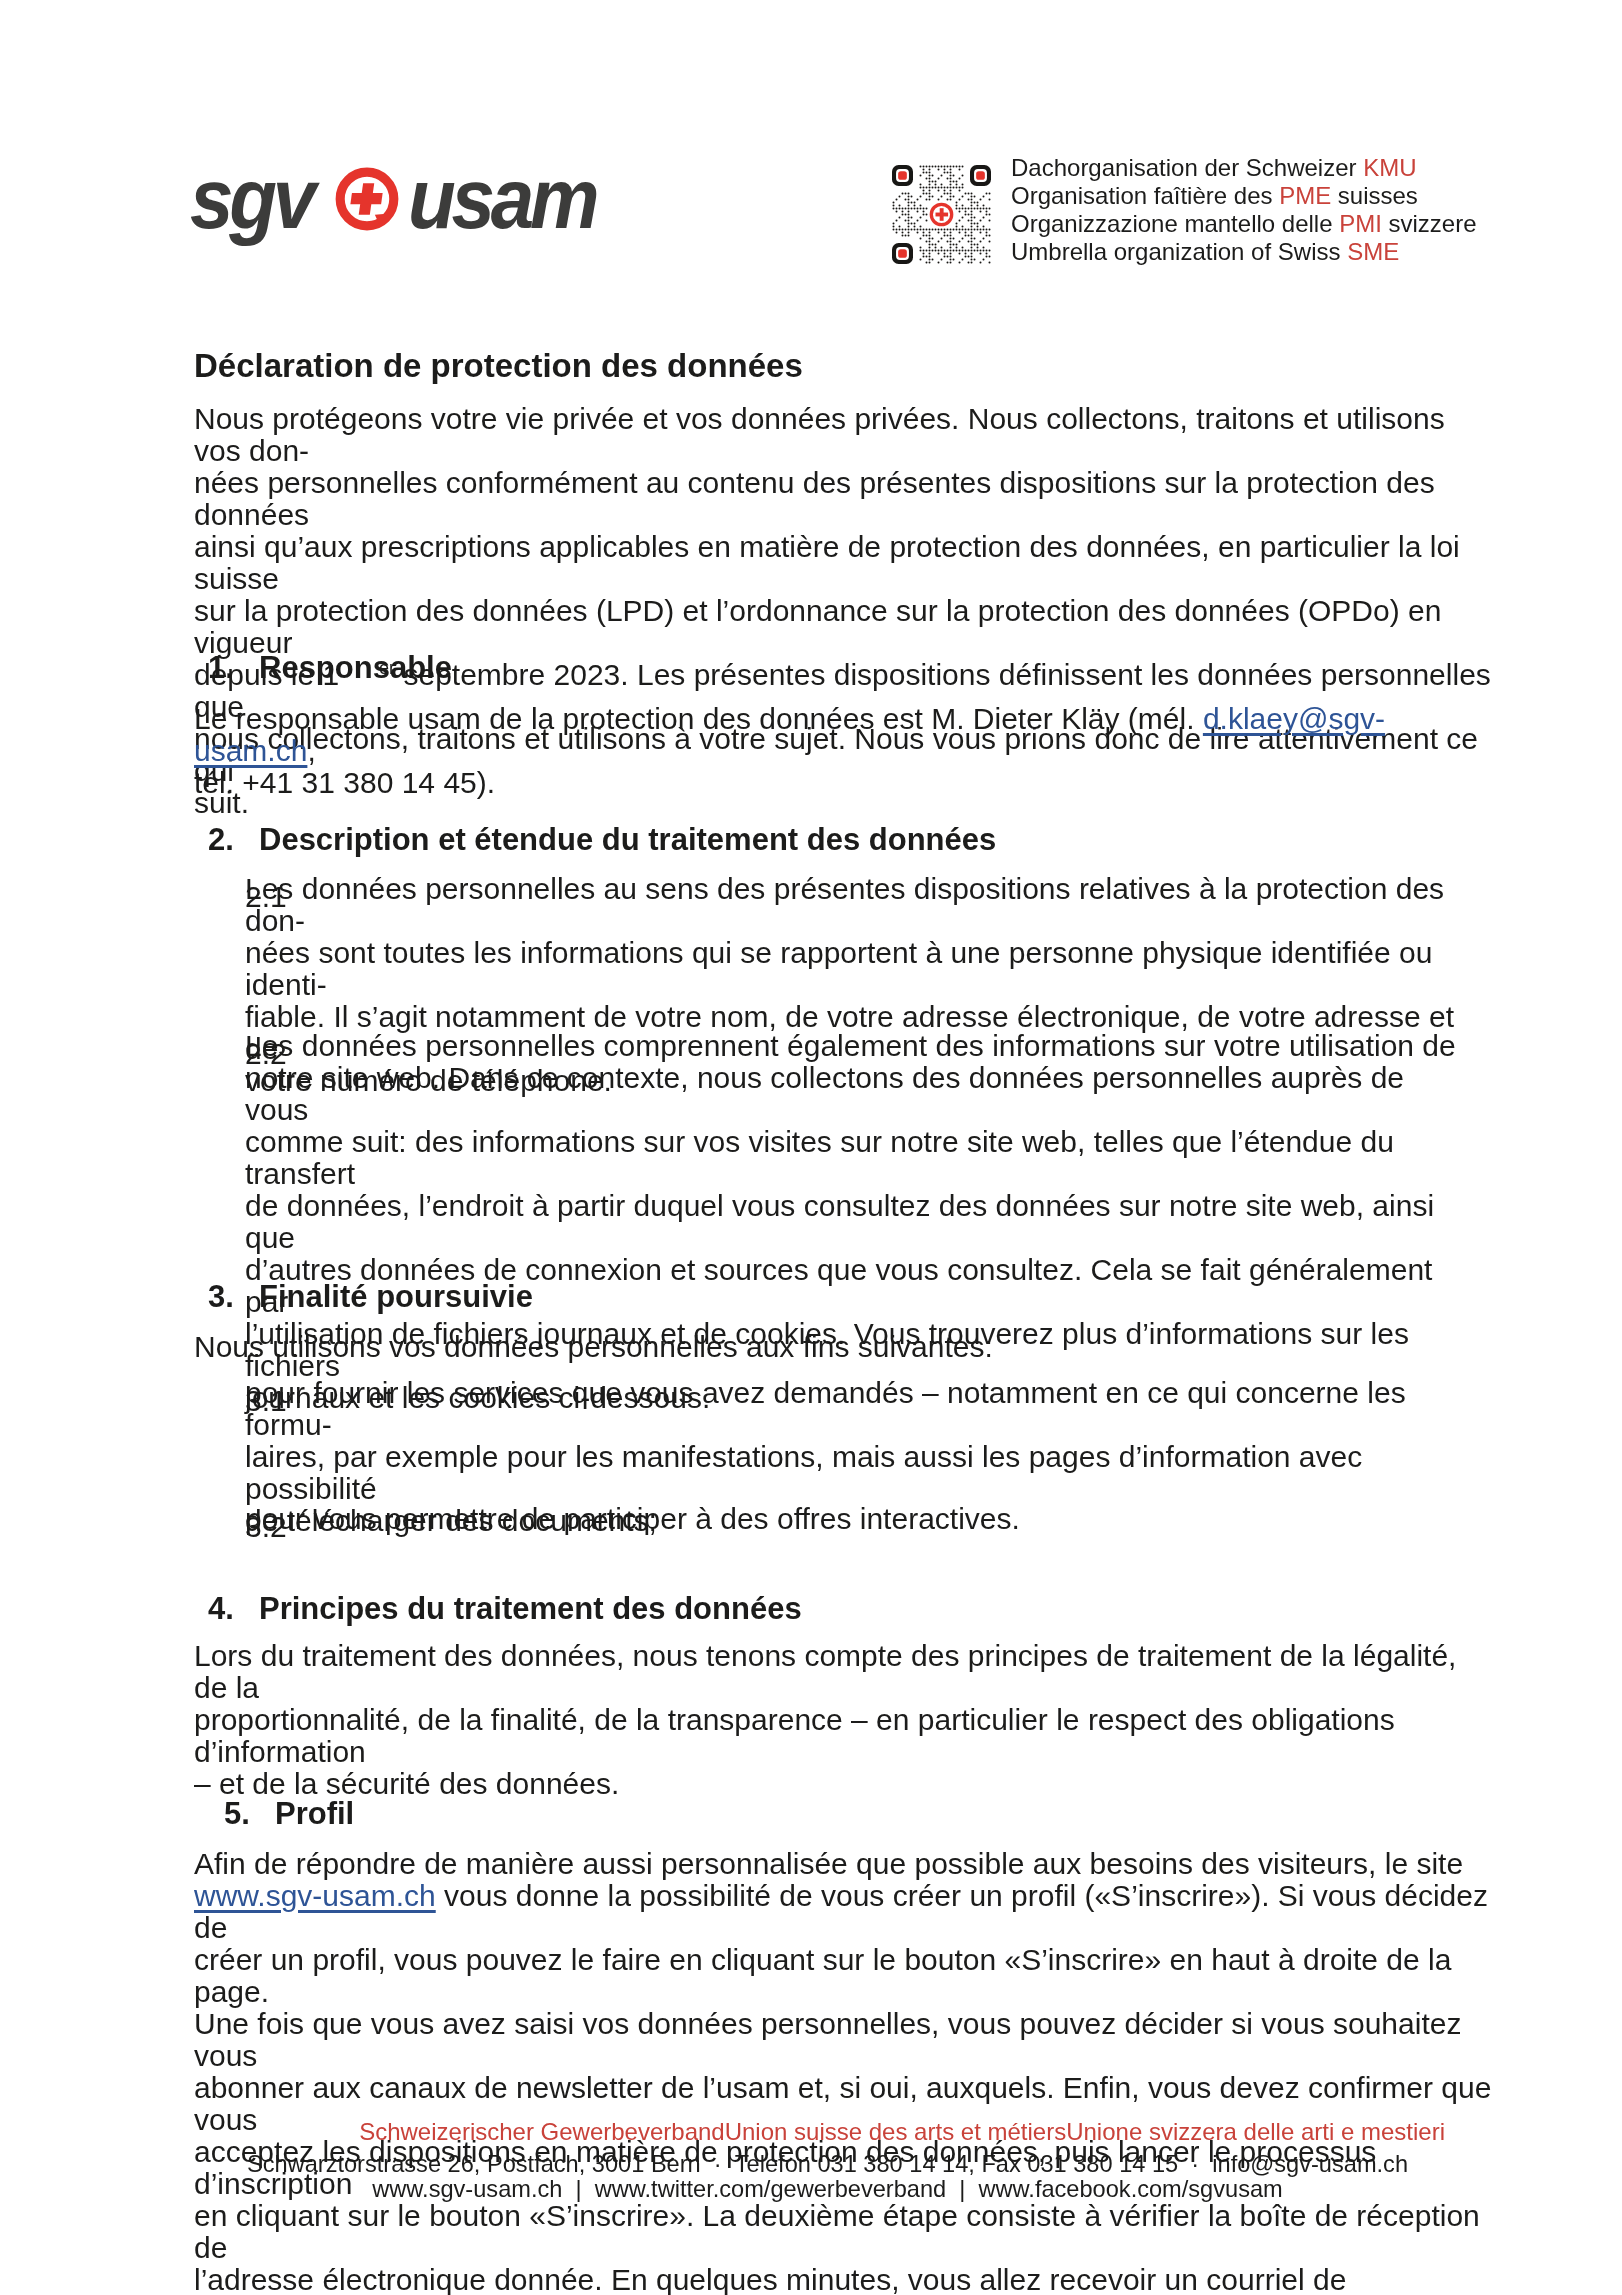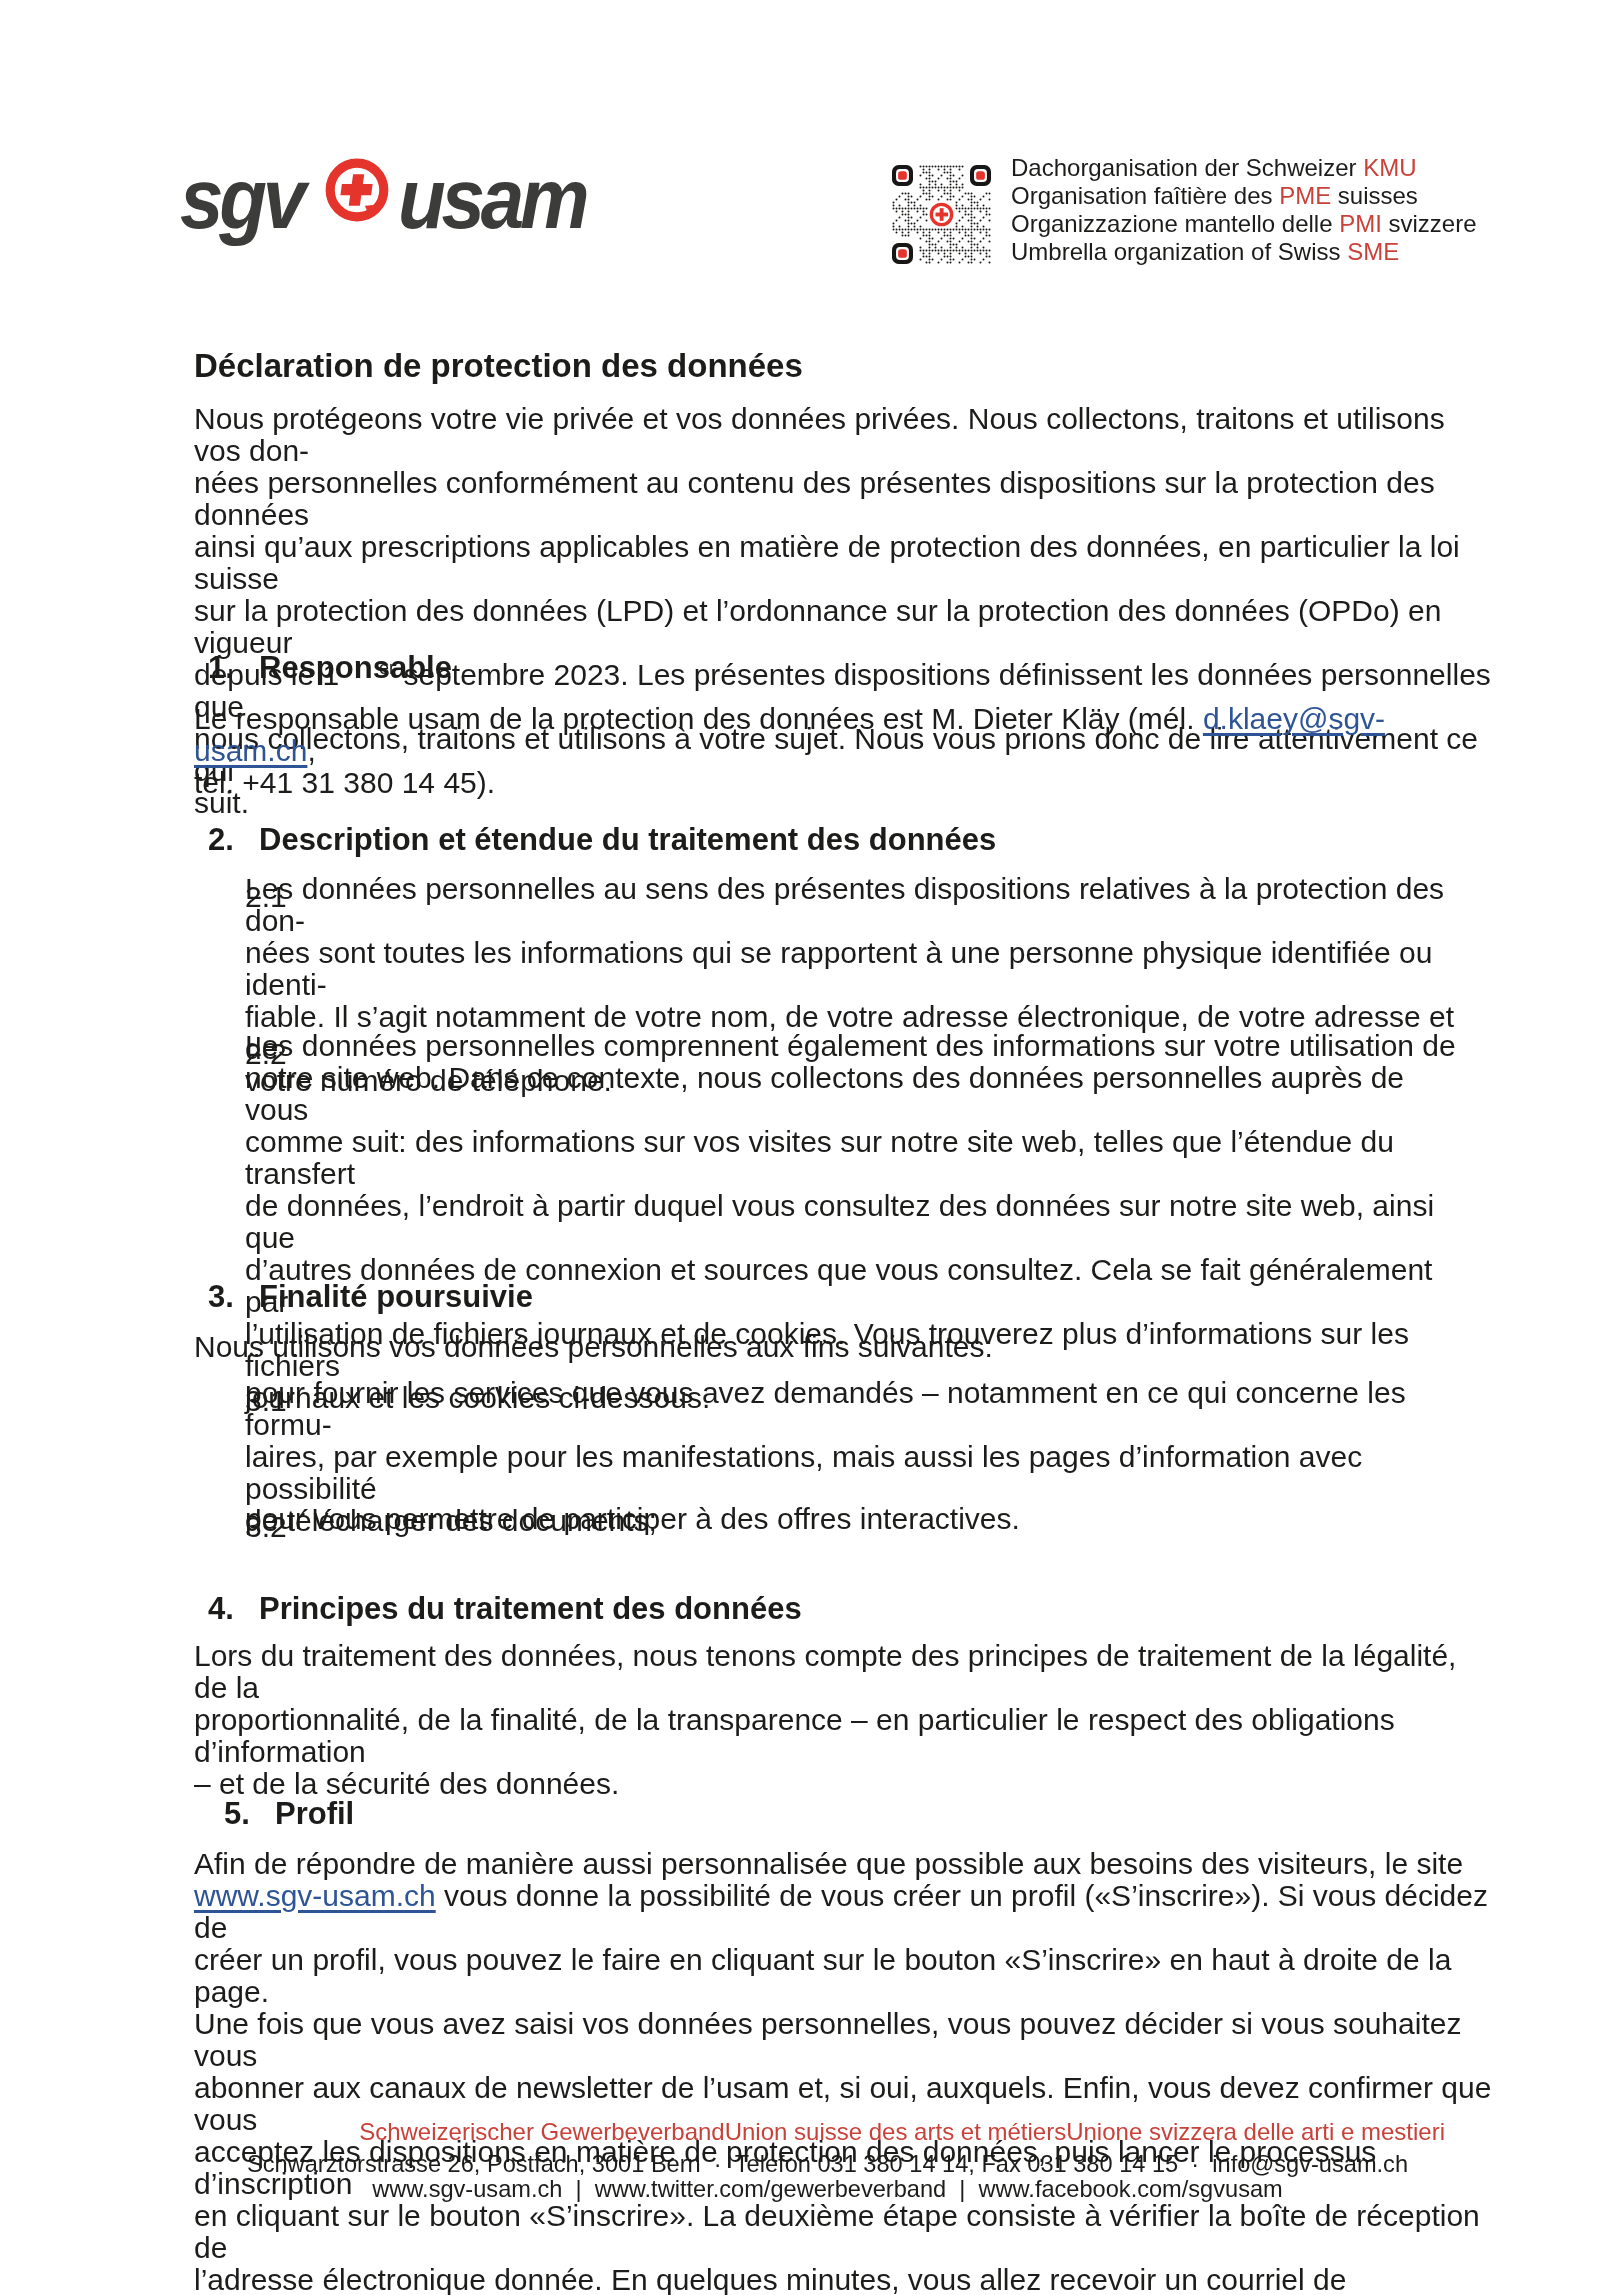--- a/index.html
+++ b/index.html
@@ -3,21 +3,21 @@
 <meta charset="utf-8">
 <style>
   html,body{margin:0;padding:0;}
   body{
     width:1622px;height:2295px;background:#ffffff;
     font-family:"Liberation Sans", sans-serif;color:#1c1c1b;
     position:relative;overflow:hidden;
   }
   .abs{position:absolute;}
   
-  .logo-row{left:180px;top:156px;display:flex;align-items:flex-start;}
+  .logo-row{left:190px;top:156px;display:flex;align-items:center;}
   .logo-text{font-size:85px;line-height:85px;font-weight:bold;font-style:italic;
     letter-spacing:-4.6px;color:#3c3c3b;transform:scaleX(.92);transform-origin:left center;}
   .logo-at{width:68px;height:68px;margin:0 6.5px 0 10.5px;flex:0 0 auto;}
   .qr{left:892px;top:165px;width:99px;height:99px;}
   .head-block{left:1011px;top:154px;font-size:24px;line-height:28px;color:#1c1c1b;}
   .head-block .accent{color:#c9423a;}
   
   .doc-title{left:194px;top:349px;font-size:33px;line-height:33px;font-weight:bold;}
   .para{left:194px;width:1302px;font-size:30px;line-height:32px;white-space:pre-line;}
   .sec-head{left:208px;font-size:31px;line-height:31px;font-weight:bold;white-space:nowrap;}

